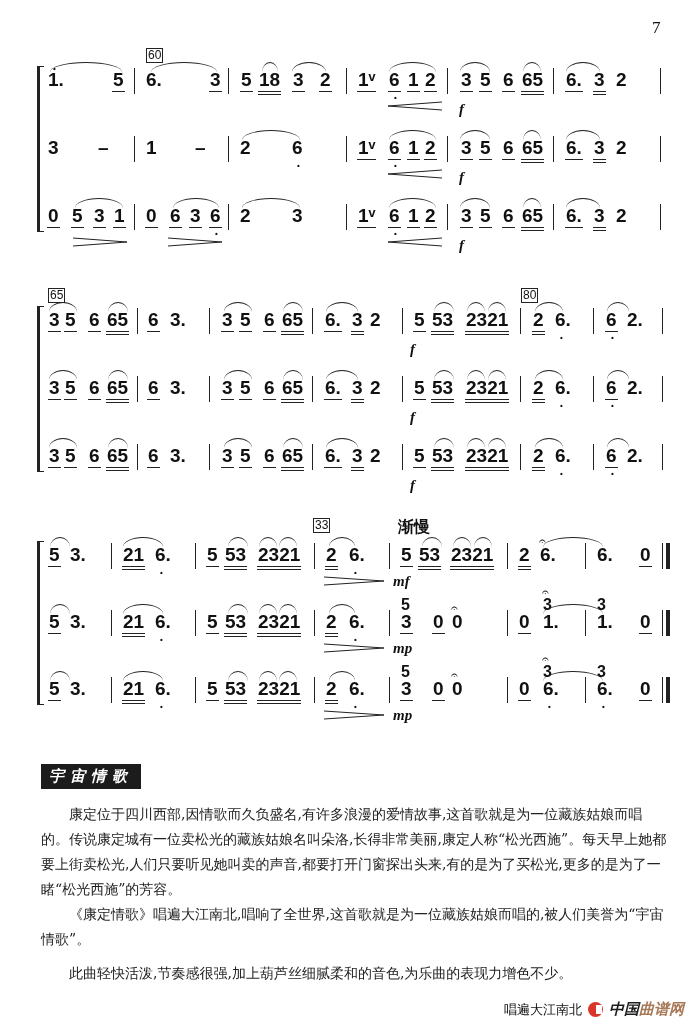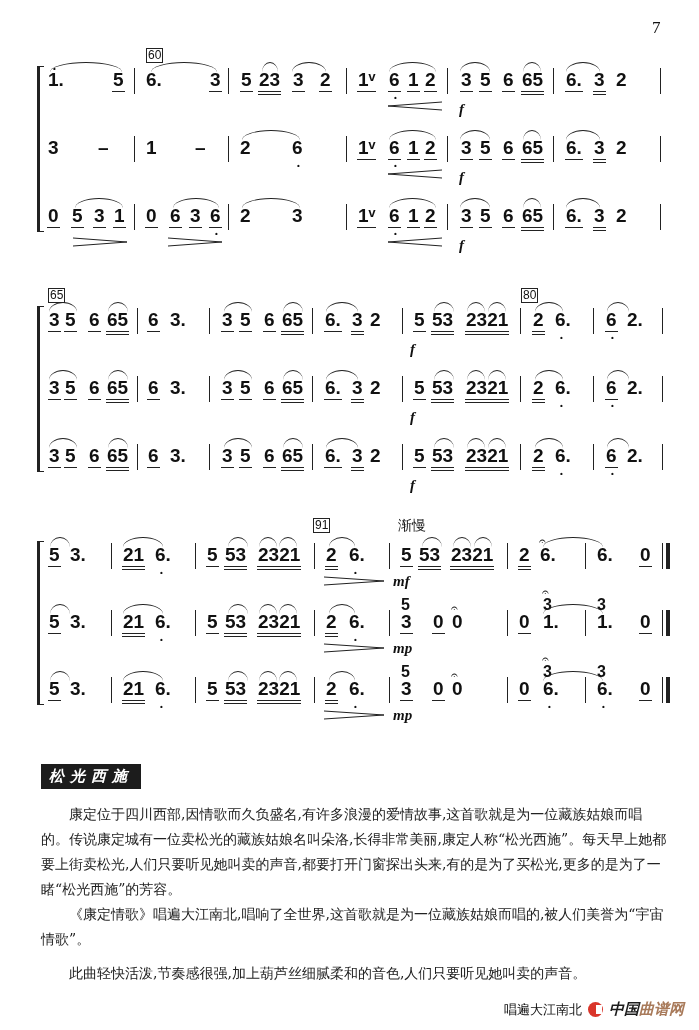--- a/index.html
+++ b/index.html
@@ -2,21 +2,21 @@
 <html><head>
 <meta charset="utf-8">
 <style>
   html, body { margin:0; padding:0; background:#fff; }
   body { width:699px; height:1030px; position:relative; overflow:hidden;
          font-family:"Liberation Sans", "DejaVu Sans", sans-serif; color:#111; }
   .page-number { position:absolute; left:652px; top:18px; font-family:"Liberation Serif", serif; font-size:17px; }
   .system { position:absolute; left:0; width:699px; }
   .brace { position:absolute; left:37px; border-left:3px solid #222; border-top:1.5px solid #222; border-bottom:1.5px solid #222; width:4px; }
   .rehearsal { position:absolute; font-family:Liberation Sans, sans-serif; font-size:12px; border:1px solid #222; padding:0 1px; line-height:13px; }
-  .tempo-mark { position:absolute; font-size:14px; font-weight:normal; }
+  .tempo-mark { position:absolute; font-size:16px; font-weight:bold; }
   .staff-row { position:absolute; left:0; width:699px; height:40px; }
   .tok { position:absolute; font-weight:bold; font-size:19px; line-height:20px; top:10px; white-space:nowrap; }
   .tok .u1 { position:absolute; left:-1px; right:-1px; top:21px; border-top:1.5px solid #222; }
   .tok .u2 { position:absolute; left:-1px; right:-1px; top:24px; border-top:1.5px solid #222; }
   .tok .dot-below { position:absolute; left:5px; top:24px; font-size:8px; line-height:8px; }
   .tok .dot-above { position:absolute; left:5px; top:-5px; font-size:8px; line-height:8px; }
   .tok .stack-top { position:absolute; left:0; top:-17px; font-size:16px; }
   .tok .fermata { position:absolute; left:-1px; top:-14px; font-size:12px; font-weight:normal; }
   .barline { position:absolute; top:8px; width:1.4px; height:26px; background:#222; }
   .final-bar { position:absolute; top:8px; width:8px; height:26px; }
@@ -45,21 +45,21 @@
       <div class="brace" style="top: 6px; height: 164px;"></div>
       <span class="rehearsal" style="left: 146px; top: -12px;">60</span>
       <div class="staff-row" style="top: 0px;">
         <span class="tok" style="left: 48px;"><span>1.</span><span class="dot-above">•</span></span>
         <span class="tok" style="left: 113px;"><span>5</span><span class="u1"></span></span>
         <div class="barline" style="left: 134px;"></div>
         <span class="tok" style="left: 146px;"><span>6.</span></span>
         <span class="tok" style="left: 210px;"><span>3</span><span class="u1"></span></span>
         <div class="barline" style="left: 228px;"></div>
         <span class="tok" style="left: 241px;"><span>5</span><span class="u1"></span></span>
-        <span class="tok" style="left: 259px;"><span>23</span><span class="u1"></span><span class="u2"></span></span>
+        <span class="tok" style="left: 259px;"><span>18</span><span class="u1"></span><span class="u2"></span></span>
         <span class="tok" style="left: 293px;"><span>3</span><span class="u1"></span></span>
         <span class="tok" style="left: 320px;"><span>2</span><span class="u1"></span></span>
         <div class="barline" style="left: 346px;"></div>
         <span class="tok" style="left: 358px;"><span>1ᵛ</span><span class="u1"></span></span>
         <span class="tok" style="left: 389px;"><span>6</span><span class="u1"></span><span class="dot-below">•</span></span>
         <span class="tok" style="left: 408px;"><span>1</span><span class="u1"></span></span>
         <span class="tok" style="left: 425px;"><span>2</span><span class="u1"></span></span>
         <div class="barline" style="left: 447px;"></div>
         <span class="tok" style="left: 461px;"><span>3</span><span class="u1"></span></span>
         <span class="tok" style="left: 480px;"><span>5</span><span class="u1"></span></span>
@@ -284,21 +284,21 @@
         <div class="slur" style="left: 434px; width: 20px; top: 2px;"></div>
         <div class="slur" style="left: 467px; width: 18px; top: 2px;"></div>
         <div class="slur" style="left: 488px; width: 18px; top: 2px;"></div>
         <div class="slur" style="left: 535px; width: 28px; top: 2px;"></div>
         <div class="slur" style="left: 607px; width: 22px; top: 2px;"></div>
         <span class="dyn" style="left: 410px; top: 41px;">f</span>
       </div>
     </div>
     <div class="system" style="top: 535px; height: 201px;">
       <div class="brace" style="top: 6px; height: 162px;"></div>
-      <span class="rehearsal" style="left: 313px; top: -17px;">91</span>
+      <span class="rehearsal" style="left: 313px; top: -17px;">33</span>
       <span class="tempo-mark" style="left: 398px; top: -18px;">渐慢</span>
       <div class="staff-row" style="top: 0px;">
         <span class="tok" style="left: 49px;"><span>5</span><span class="u1"></span></span>
         <span class="tok" style="left: 70px;"><span>3.</span></span>
         <div class="barline" style="left: 111px;"></div>
         <span class="tok" style="left: 123px;"><span>21</span><span class="u1"></span><span class="u2"></span></span>
         <span class="tok" style="left: 155px;"><span>6.</span><span class="dot-below">•</span></span>
         <div class="barline" style="left: 195px;"></div>
         <span class="tok" style="left: 207px;"><span>5</span><span class="u1"></span></span>
         <span class="tok" style="left: 225px;"><span>53</span><span class="u1"></span><span class="u2"></span></span>
@@ -400,29 +400,29 @@
         <div class="slur" style="left: 329px; width: 26px; top: 2px;"></div>
         <div class="slur" style="left: 543px; width: 60px; top: 2px;"></div>
         <div class="hairpin" style="left: 324px; top: 37px; width: 60px;"><svg width="60" height="10">
             <path d="M0,1 L60,5 M0,9 L60,5" stroke="#222" stroke-width="1" fill="none"></path>
           </svg></div>
         <span class="dyn" style="left: 393px; top: 38px;">mp</span>
       </div>
     </div>
   </div>
 
-<div class="section-heading">松光西施</div>
+<div class="section-heading">宇宙情歌</div>
 <div class="intro-text" style="top:802px">
   <p>康定位于四川西部,因情歌而久负盛名,有许多浪漫的爱情故事,这首歌就是为一位藏族姑娘而唱的。传说康定城有一位卖松光的藏族姑娘名叫朵洛,长得非常美丽,康定人称“松光西施”。每天早上她都要上街卖松光,人们只要听见她叫卖的声音,都要打开门窗探出头来,有的是为了买松光,更多的是为了一睹“松光西施”的芳容。</p>
 </div>
 <div class="intro-text" style="top:902px">
   <p>《康定情歌》唱遍大江南北,唱响了全世界,这首歌就是为一位藏族姑娘而唱的,被人们美誉为“宇宙情歌”。</p>
 </div>
 <div class="intro-text" style="top:961px">
-  <p>此曲轻快活泼,节奏感很强,加上葫芦丝细腻柔和的音色,人们只要听见她叫卖的声音。</p>
+  <p>此曲轻快活泼,节奏感很强,加上葫芦丝细腻柔和的音色,为乐曲的表现力增色不少。</p>
 </div>
 
 <div class="footer">
   <span>唱遍大江南北</span>
   <span class="logo-mark"></span>
   <span class="logo-text-a">中国</span>
     <span class="logo-text-b" style="margin-left:-6px">曲谱网</span>
 </div>
 
 </body></html>

